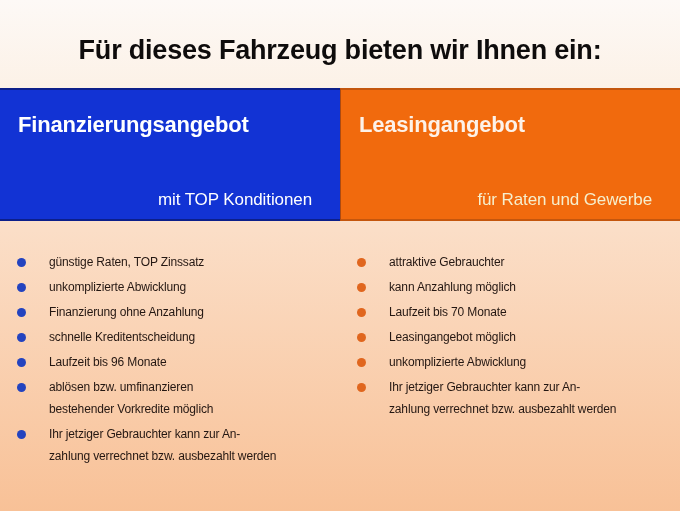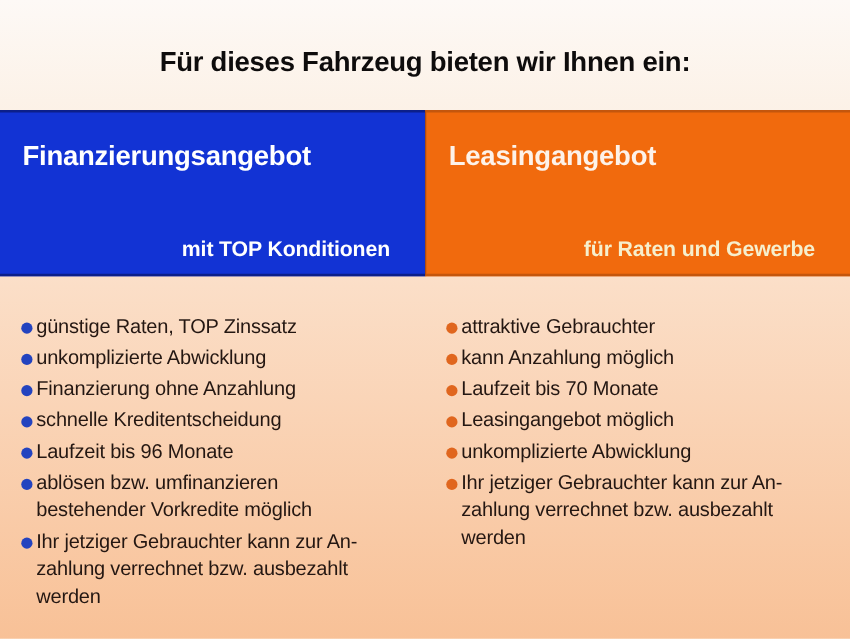--- a/index.html
+++ b/index.html
@@ -11,21 +11,21 @@
       var(--bg-top, #fdf9f6) 0%,
       #fcf1e6 18%,
       #fbdec7 45%,
       var(--bg-bottom, #f8c197) 100%);
   }
   .page { width: 680px; height: 511px; position: relative; }
 
   .page-title {
     margin: 0; padding-top: 34px;
     text-align: center;
-    font-size: 22px; font-weight: bold;
+    font-size: 27px; font-weight: bold;
     letter-spacing: -0.2px;
     color: #0e0c0c;
     line-height: 32px;
   }
 
   .panels { display: flex; margin-top: 22px; height: 133px; }
   .panel { position: relative; box-sizing: border-box; flex: 0 0 50%; }
   .panel.finance {
     background: var(--finance-blue, #1233d4);
     border-top: 2px solid var(--finance-border, #0c1f8a);
@@ -39,37 +39,37 @@
   }
   .panel-title {
     position: absolute; top: 22px; left: 18px;
     font-size: 22px; font-weight: bold;
     letter-spacing: -0.2px;
   }
   .panel.finance .panel-title { color: var(--heading-white, #ffffff); }
   .panel.leasing .panel-title { color: var(--leasing-heading, #fdf2e9); }
   .panel-tagline {
     position: absolute; bottom: 9px; right: 28px;
-    font-size: 17px; font-weight: bold;
+    font-size: 17px; font-weight: normal;
     letter-spacing: -0.1px;
   }
   .panel.finance .panel-tagline { color: var(--heading-white, #ffffff); }
   .panel.leasing .panel-tagline { color: var(--leasing-subheading, #f6efcd); }
 
   .lists { display: flex; margin-top: 30px; }
   ul.benefits {
     flex: 0 0 50%; box-sizing: border-box;
     margin: 0; padding: 0 6px 0 17px;
     list-style: none;
   }
   ul.benefits li {
     display: flex;
-    gap: 3px;
+    gap: 23px;
     margin-bottom: 3px;
-    font-size: 16px;
+    font-size: 12px;
     line-height: 22px;
     letter-spacing: -0.15px;
     color: var(--body-text, #241712);
   }
   .dot {
     flex: 0 0 auto;
     width: 9px; height: 9px;
     border-radius: 50%;
     margin-top: 7px;
   }

